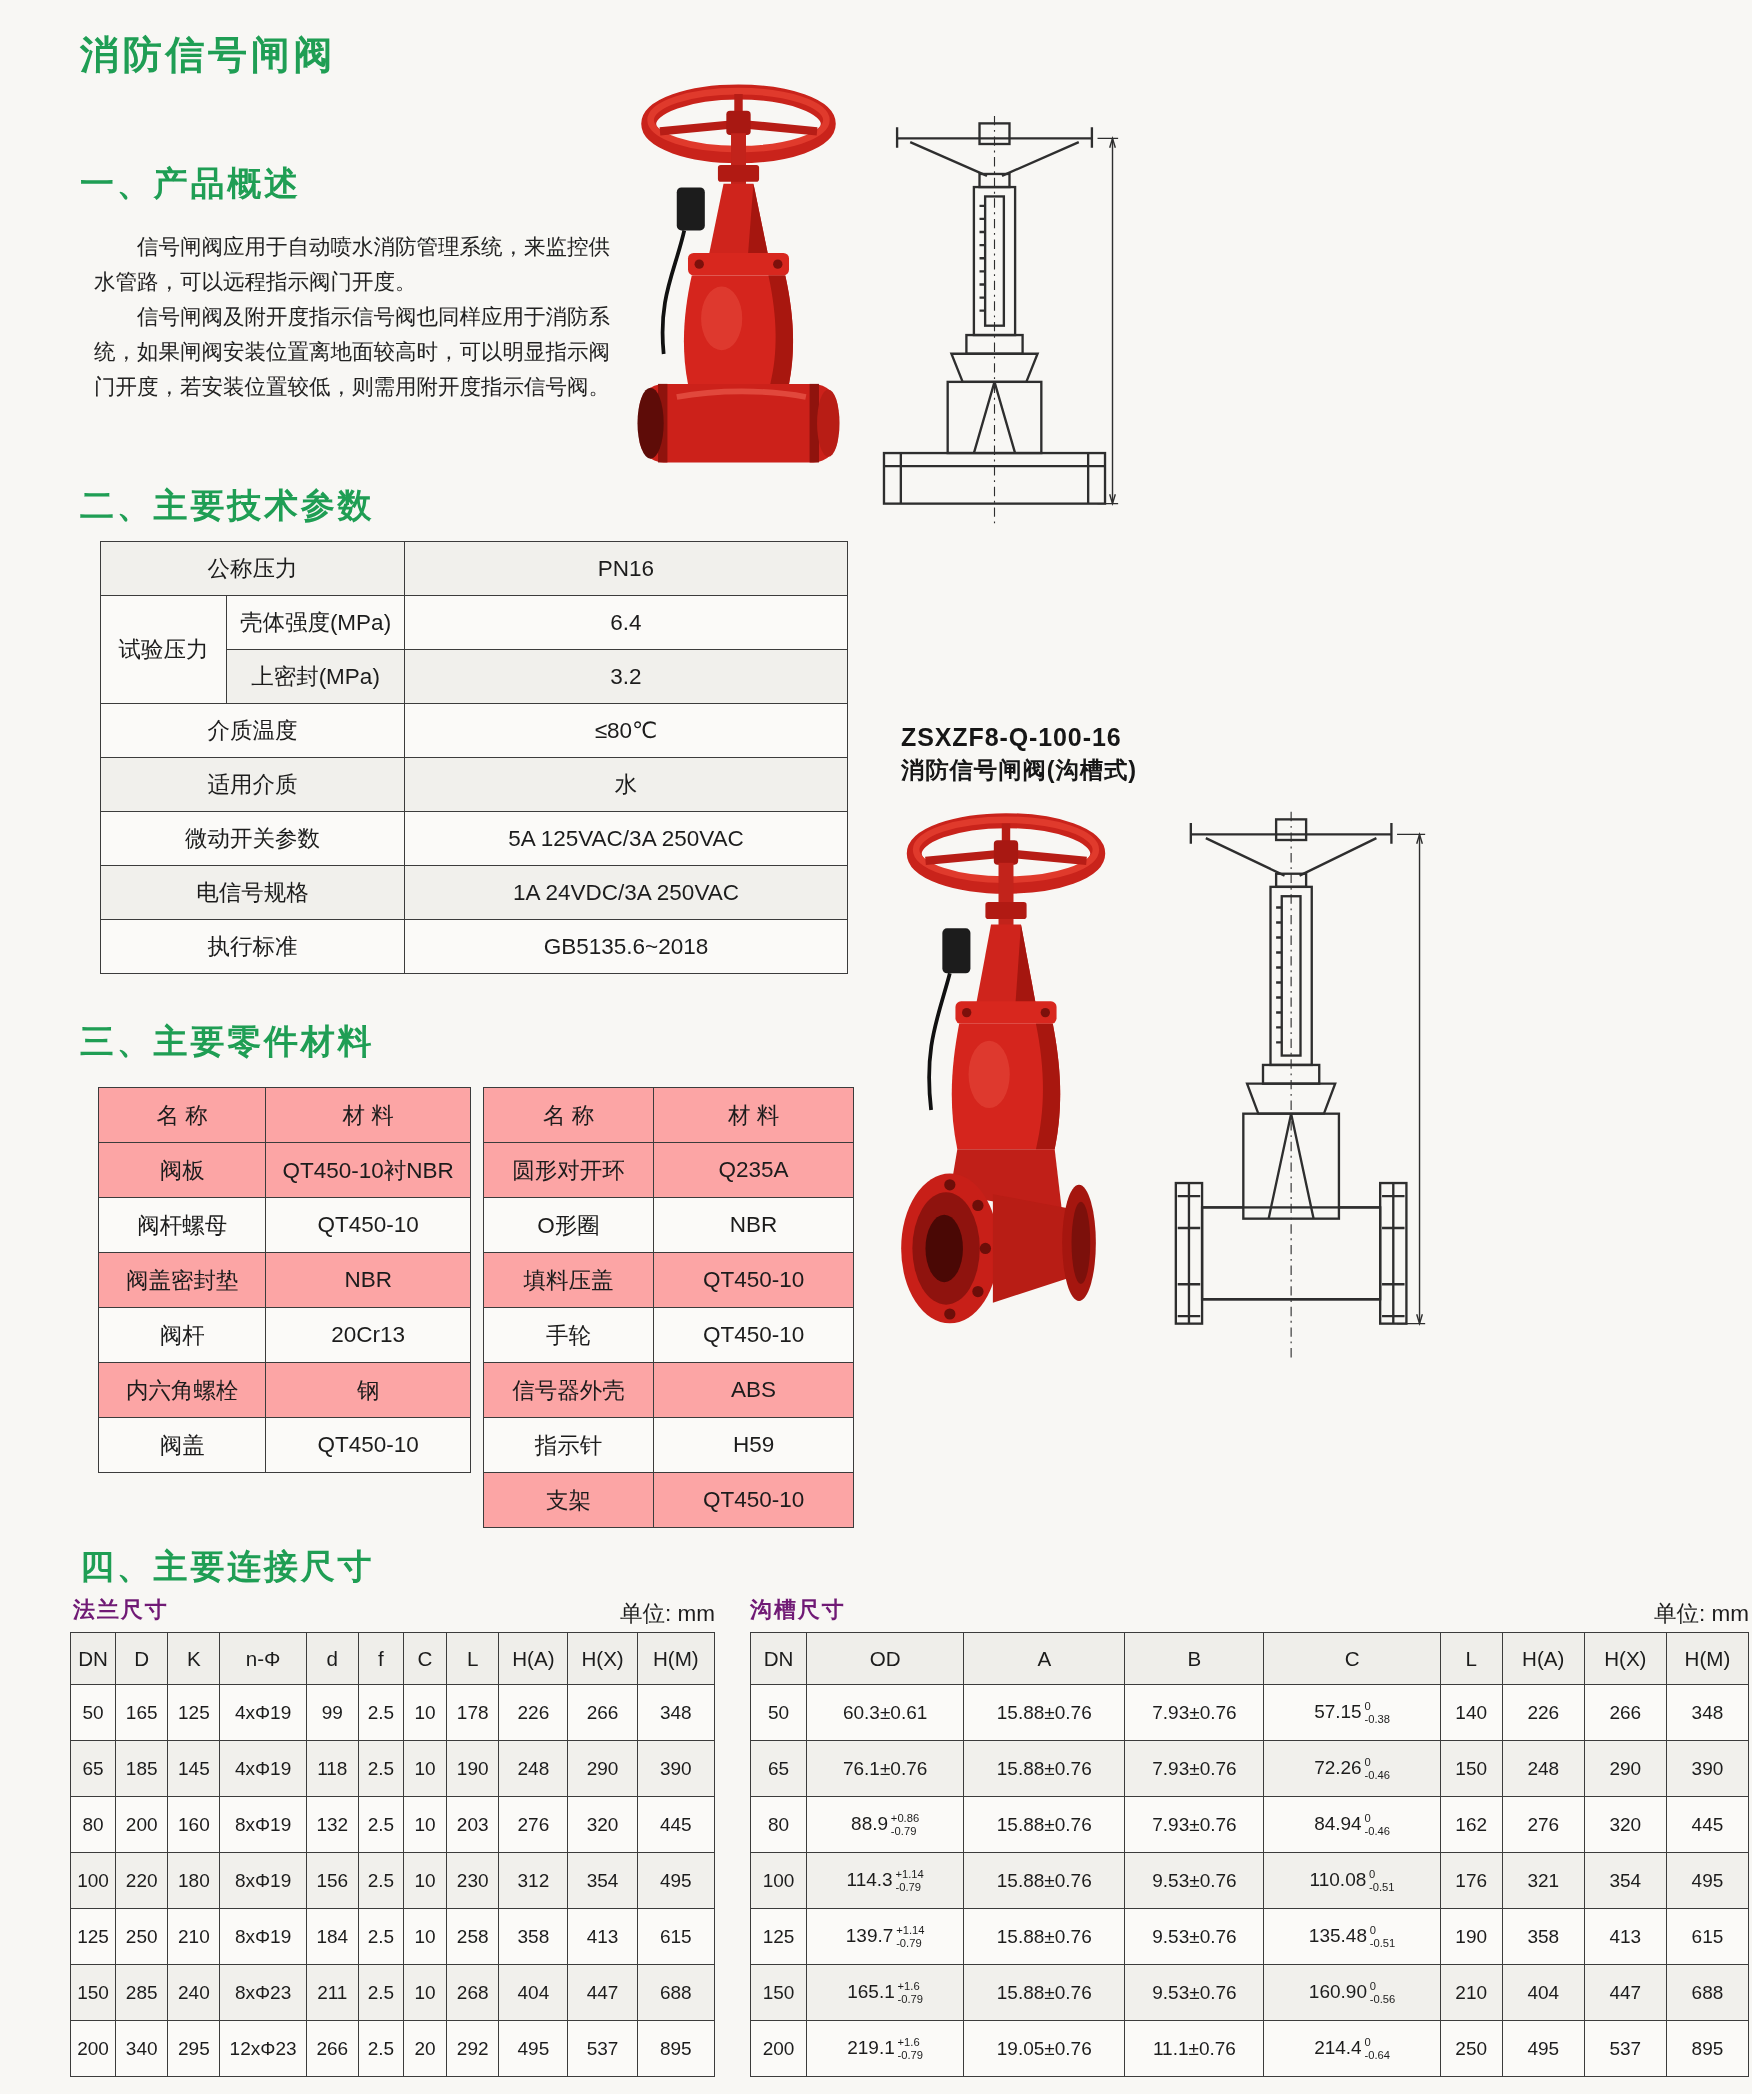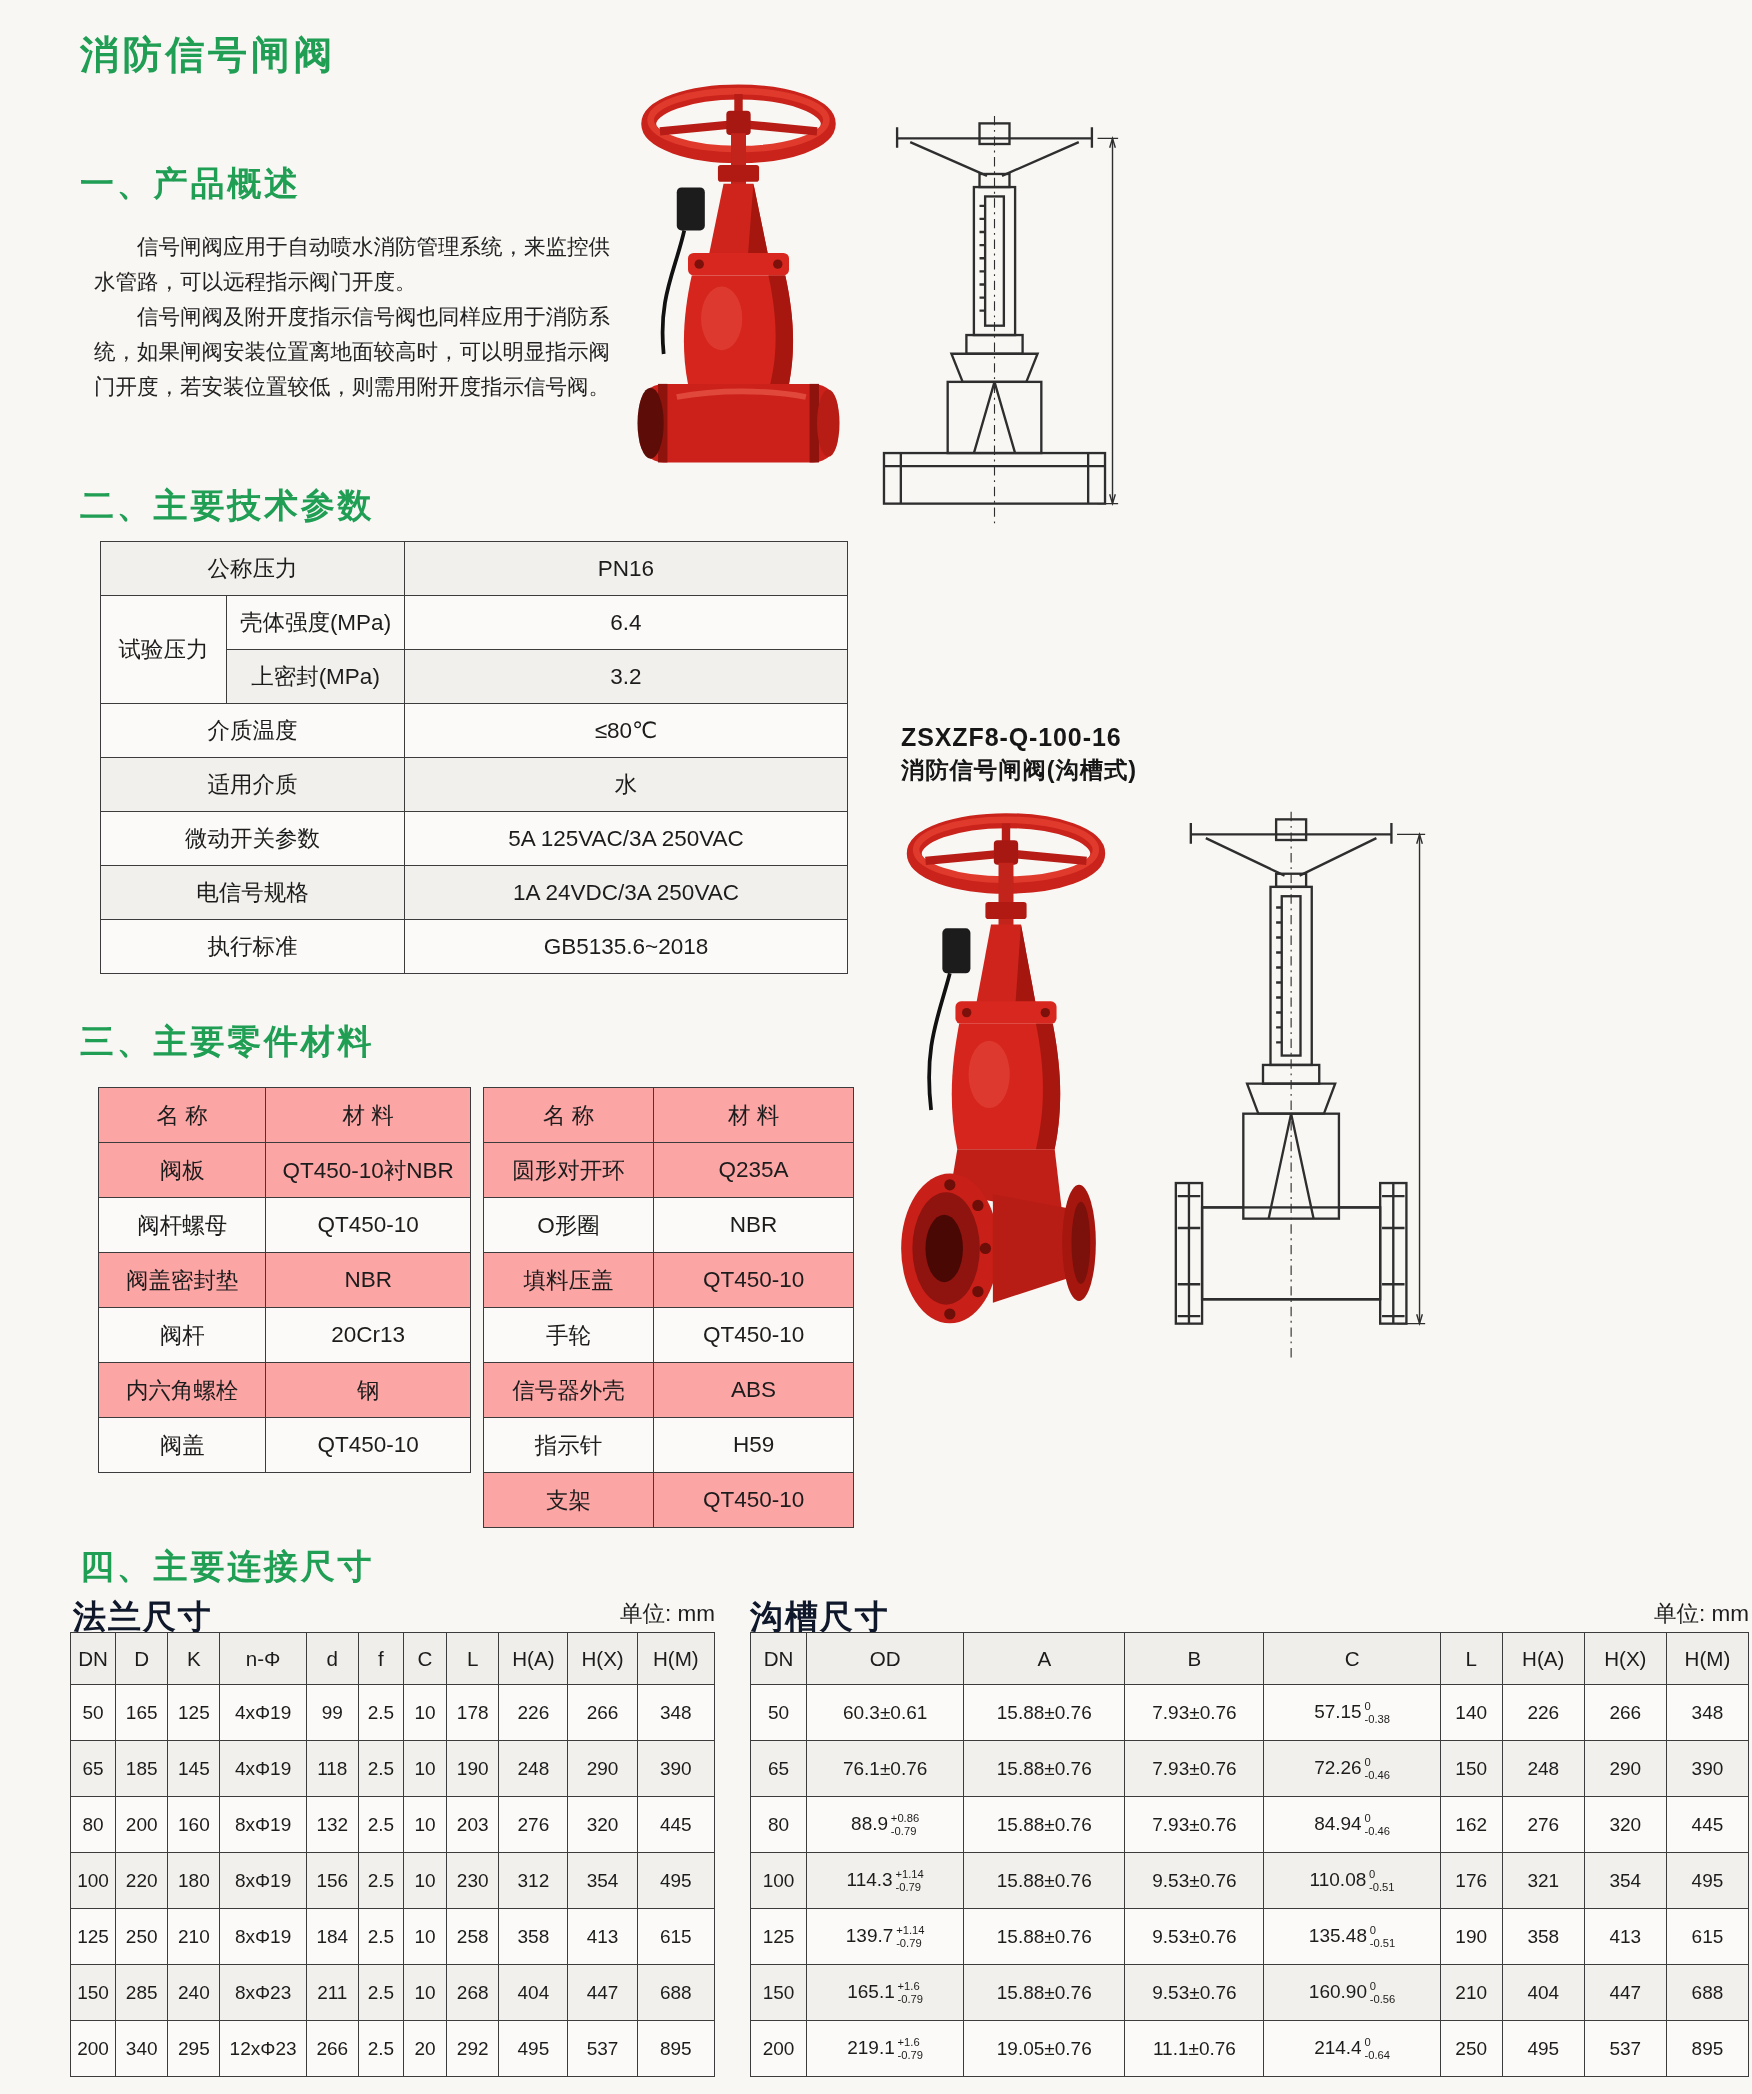--- a/index.html
+++ b/index.html
@@ -24,21 +24,21 @@
   
   .mat-table td,.mat-table th{height:52px;font-size:22.5px;background:#fca5a5;}
   .mat-table tr:nth-child(even) td{background:#fbfaf8;}
   
   .dim-table th{height:49px;font-size:20.6px;background:#efeeea;}
   .dim-table td{height:53px;font-size:19px;background:#fbfaf8;}
   .dim-table tr:nth-child(even) td{background:#f1f0ec;}
   .tol-base{display:inline-block;}
   .tol-stack{display:inline-flex;flex-direction:column;font-size:11.2px;line-height:1.1;
              margin-left:2.8px;vertical-align:middle;text-align:left;}
-  .table-caption{font-size:33px;font-weight:bold;color:#0f172a;letter-spacing:1.9px;font-family:Liberation Serif, serif;}
+  .table-caption{font-size:22px;font-weight:bold;color:#701a75;letter-spacing:1.9px;font-family:Liberation Serif, serif;}
   .unit-label{font-size:22.5px;color:#1d1d1d;text-align:right;}
   .model-label{font-size:25px;font-weight:bold;letter-spacing:0.9px;line-height:34px;color:#161616;}
   .model-name{font-size:23.4px;font-weight:bold;letter-spacing:0.9px;color:#161616;}
 </style>
 </head>
 <body>
 
 <div id="page">
 
   <div id="doc-title" class="abs green-head">消防信号闸阀</div>

